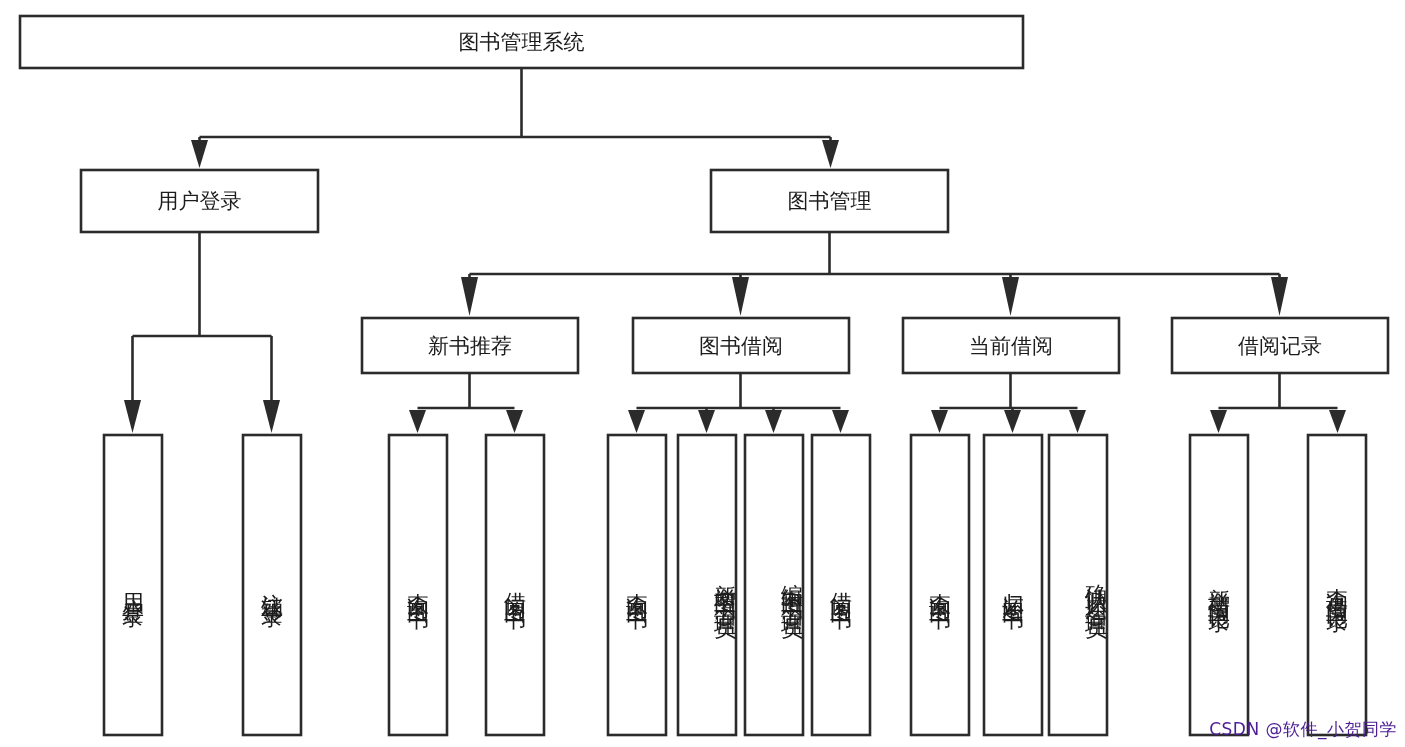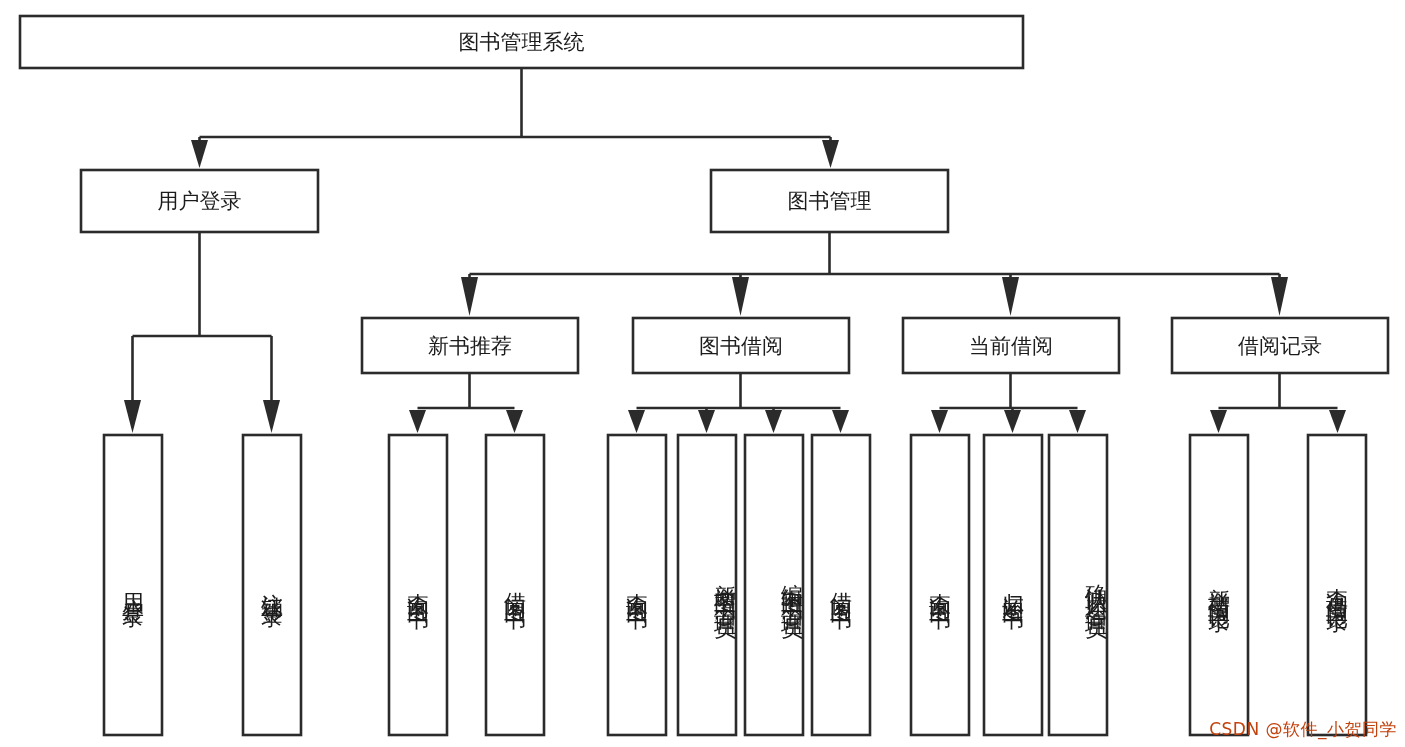--- a/index.html
+++ b/index.html
@@ -65,21 +65,21 @@
     align-items: center;
     justify-content: center;
     pointer-events: none;
   }
   .watermark {
     position: absolute;
     right: 8px;
     bottom: 6px;
     font-family: "DejaVu Sans", "Liberation Sans", sans-serif;
     font-size: 17px;
-    color: #c2410c;
+    color: #4c1d95;
     white-space: nowrap;
     letter-spacing: 0.5px;
   }
 </style>
 </head>
 <body>
 
 <div id="diagram-root">
 
   <svg id="tree-svg" viewBox="0 0 1405 747">

